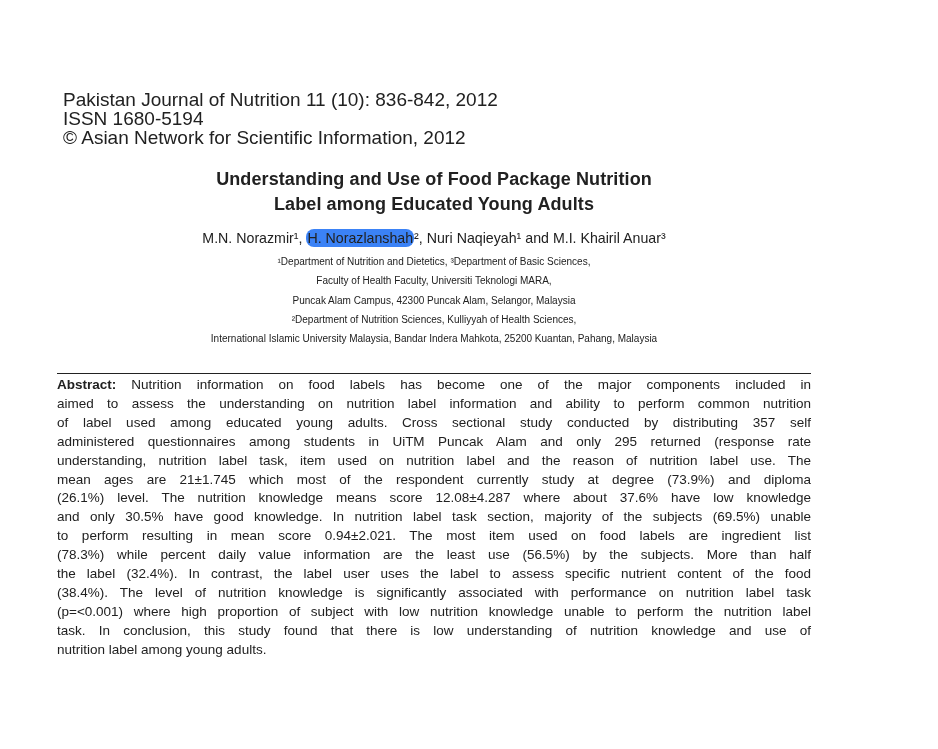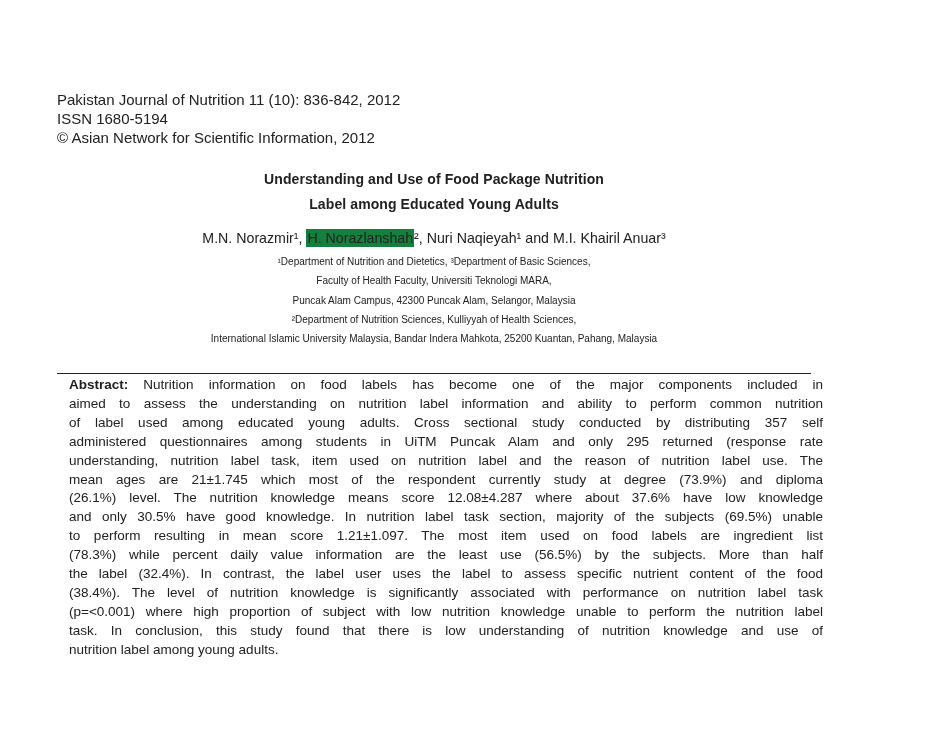--- a/index.html
+++ b/index.html
@@ -15,35 +15,35 @@
     font-family: "Liberation Sans", sans-serif;
     color: #212121;
     -webkit-font-smoothing: antialiased;
   }
   .page {
     position: absolute;
     inset: 0;
   }
   .header-block {
     position: absolute;
-    left: 57px;
+    left: 63px;
     top: 90px;
     width: 754px;
-    font-size: 15px;
+    font-size: 19px;
     line-height: 19.2px;
     text-align: left;
   }
   .title-block {
     position: absolute;
     left: 57px;
     top: 167px;
     width: 754px;
     text-align: center;
     font-weight: bold;
-    font-size: 14px;
+    font-size: 18px;
     line-height: 24.5px;
     letter-spacing: 0.1px;
   }
   .authors-line {
     position: absolute;
     left: 57px;
     top: 229px;
     width: 754px;
     text-align: center;
     font-size: 14.2px;
@@ -64,21 +64,21 @@
   .rule {
     position: absolute;
     left: 57px;
     top: 373px;
     width: 754px;
     height: 0;
     border-top: 1.6px solid #222222;
   }
   .abstract-block {
     position: absolute;
-    left: 69px;
+    left: 57px;
     top: 376px;
     width: 754px;
     font-size: 13.5px;
   }
   .abs-line {
     line-height: 18.9px;
     text-align: justify;
     text-align-last: justify;
     -moz-text-align-last: justify;
     white-space: normal;
@@ -100,42 +100,42 @@
     <div>Pakistan Journal of Nutrition 11 (10): 836-842, 2012</div>
     <div>ISSN 1680-5194</div>
     <div>© Asian Network for Scientific Information, 2012</div>
   </div>
 
   <div class="title-block">
     <div>Understanding and Use of Food Package Nutrition</div>
     <div>Label among Educated Young Adults</div>
   </div>
 
-  <div class="authors-line"><span>M.N. Norazmir¹, </span><span class="hl" style="background: #15803d;">H. Norazlanshah</span><span>², Nuri Naqieyah¹ and M.I. Khairil Anuar³</span></div>
+  <div class="authors-line"><span>M.N. Norazmir¹, </span><span class="hl" style="background: #3b82f6; border-radius: 8px;">H. Norazlanshah</span><span>², Nuri Naqieyah¹ and M.I. Khairil Anuar³</span></div>
 
   <div class="affil-block">
     <div>¹Department of Nutrition and Dietetics, ³Department of Basic Sciences,</div>
     <div>Faculty of Health Faculty, Universiti Teknologi MARA,</div>
     <div>Puncak Alam Campus, 42300 Puncak Alam, Selangor, Malaysia</div>
     <div>²Department of Nutrition Sciences, Kulliyyah of Health Sciences,</div>
     <div>International Islamic University Malaysia, Bandar Indera Mahkota, 25200 Kuantan, Pahang, Malaysia</div>
   </div>
 
   <div class="rule"></div>
 
   <div class="abstract-block">
     <div class="abs-line"><span class="abs-heading">Abstract:</span> <span>Nutrition information on food labels has become one of the major components included in</span></div>
     <div class="abs-line">aimed to assess the understanding on nutrition label information and ability to perform common nutrition</div>
     <div class="abs-line">of label used among educated young adults. Cross sectional study conducted by distributing 357 self</div>
     <div class="abs-line">administered questionnaires among students in UiTM Puncak Alam and only 295 returned (response rate</div>
     <div class="abs-line">understanding, nutrition label task, item used on nutrition label and the reason of nutrition label use. The</div>
     <div class="abs-line">mean ages are 21±1.745 which most of the respondent currently study at degree (73.9%) and diploma</div>
     <div class="abs-line">(26.1%) level. The nutrition knowledge means score 12.08±4.287 where about 37.6% have low knowledge</div>
     <div class="abs-line">and only 30.5% have good knowledge. In nutrition label task section, majority of the subjects (69.5%) unable</div>
-    <div class="abs-line">to perform resulting in mean score 1.21±1.097. The most item used on food labels are ingredient list</div>
+    <div class="abs-line">to perform resulting in mean score 0.94±2.021. The most item used on food labels are ingredient list</div>
     <div class="abs-line">(78.3%) while percent daily value information are the least use (56.5%) by the subjects. More than half</div>
     <div class="abs-line">the label (32.4%). In contrast, the label user uses the label to assess specific nutrient content of the food</div>
     <div class="abs-line">(38.4%). The level of nutrition knowledge is significantly associated with performance on nutrition label task</div>
     <div class="abs-line">(p=&lt;0.001) where high proportion of subject with low nutrition knowledge unable to perform the nutrition label</div>
     <div class="abs-line">task. In conclusion, this study found that there is low understanding of nutrition knowledge and use of</div>
     <div class="abs-line last">nutrition label among young adults.</div>
   </div>
 
 </div>
 

